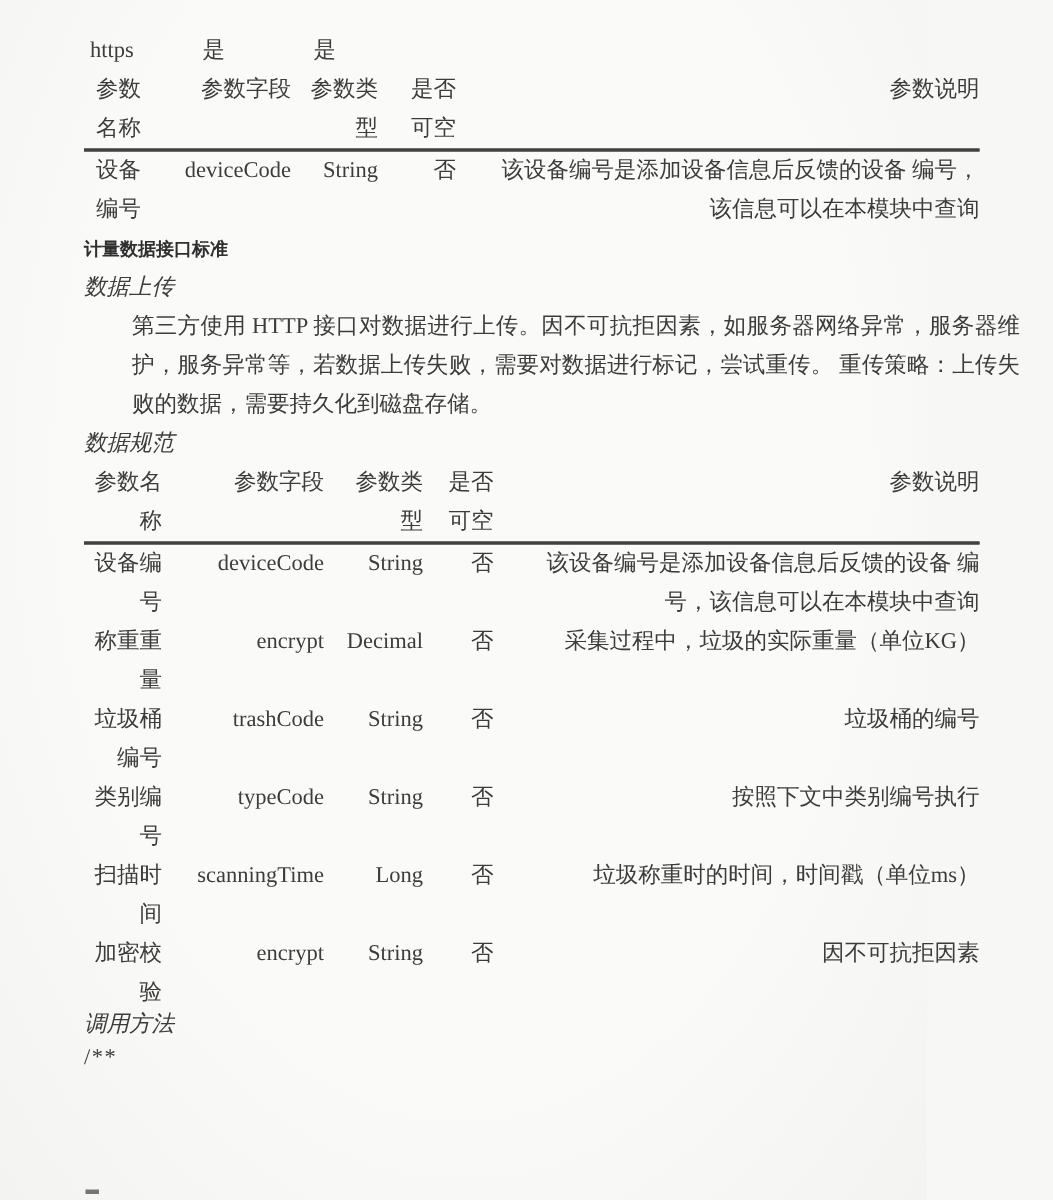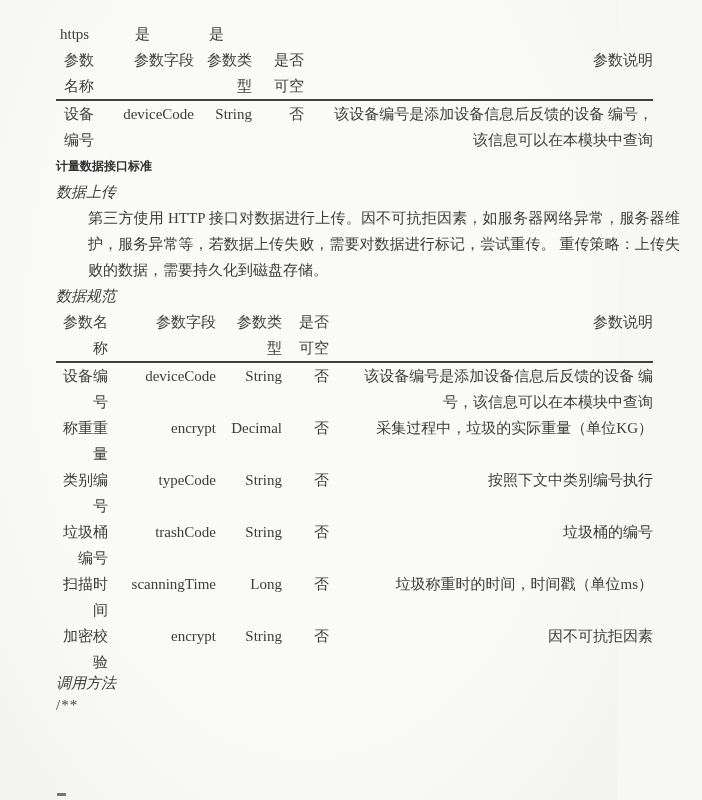--- a/index.html
+++ b/index.html
@@ -133,32 +133,32 @@
         <td>该设备编号是添加设备信息后反馈的设备 编号，该信息可以在本模块中查询</td>
       </tr>
       <tr>
         <td>称重重量</td>
         <td>encrypt</td>
         <td>Decimal</td>
         <td>否</td>
         <td>采集过程中，垃圾的实际重量（单位KG）</td>
       </tr>
       <tr>
+        <td>垃圾桶编号</td>
+        <td>trashCode</td>
+        <td>String</td>
+        <td>否</td>
+        <td>垃圾桶的编号</td>
+      </tr>
+      <tr>
         <td>类别编号</td>
         <td>typeCode</td>
         <td>String</td>
         <td>否</td>
         <td>按照下文中类别编号执行</td>
-      </tr>
-      <tr>
-        <td>垃圾桶编号</td>
-        <td>trashCode</td>
-        <td>String</td>
-        <td>否</td>
-        <td>垃圾桶的编号</td>
       </tr>
       <tr>
         <td>扫描时间</td>
         <td>scanningTime</td>
         <td>Long</td>
         <td>否</td>
         <td>垃圾称重时的时间，时间戳（单位ms）</td>
       </tr>
       <tr>
         <td>加密校验</td>

